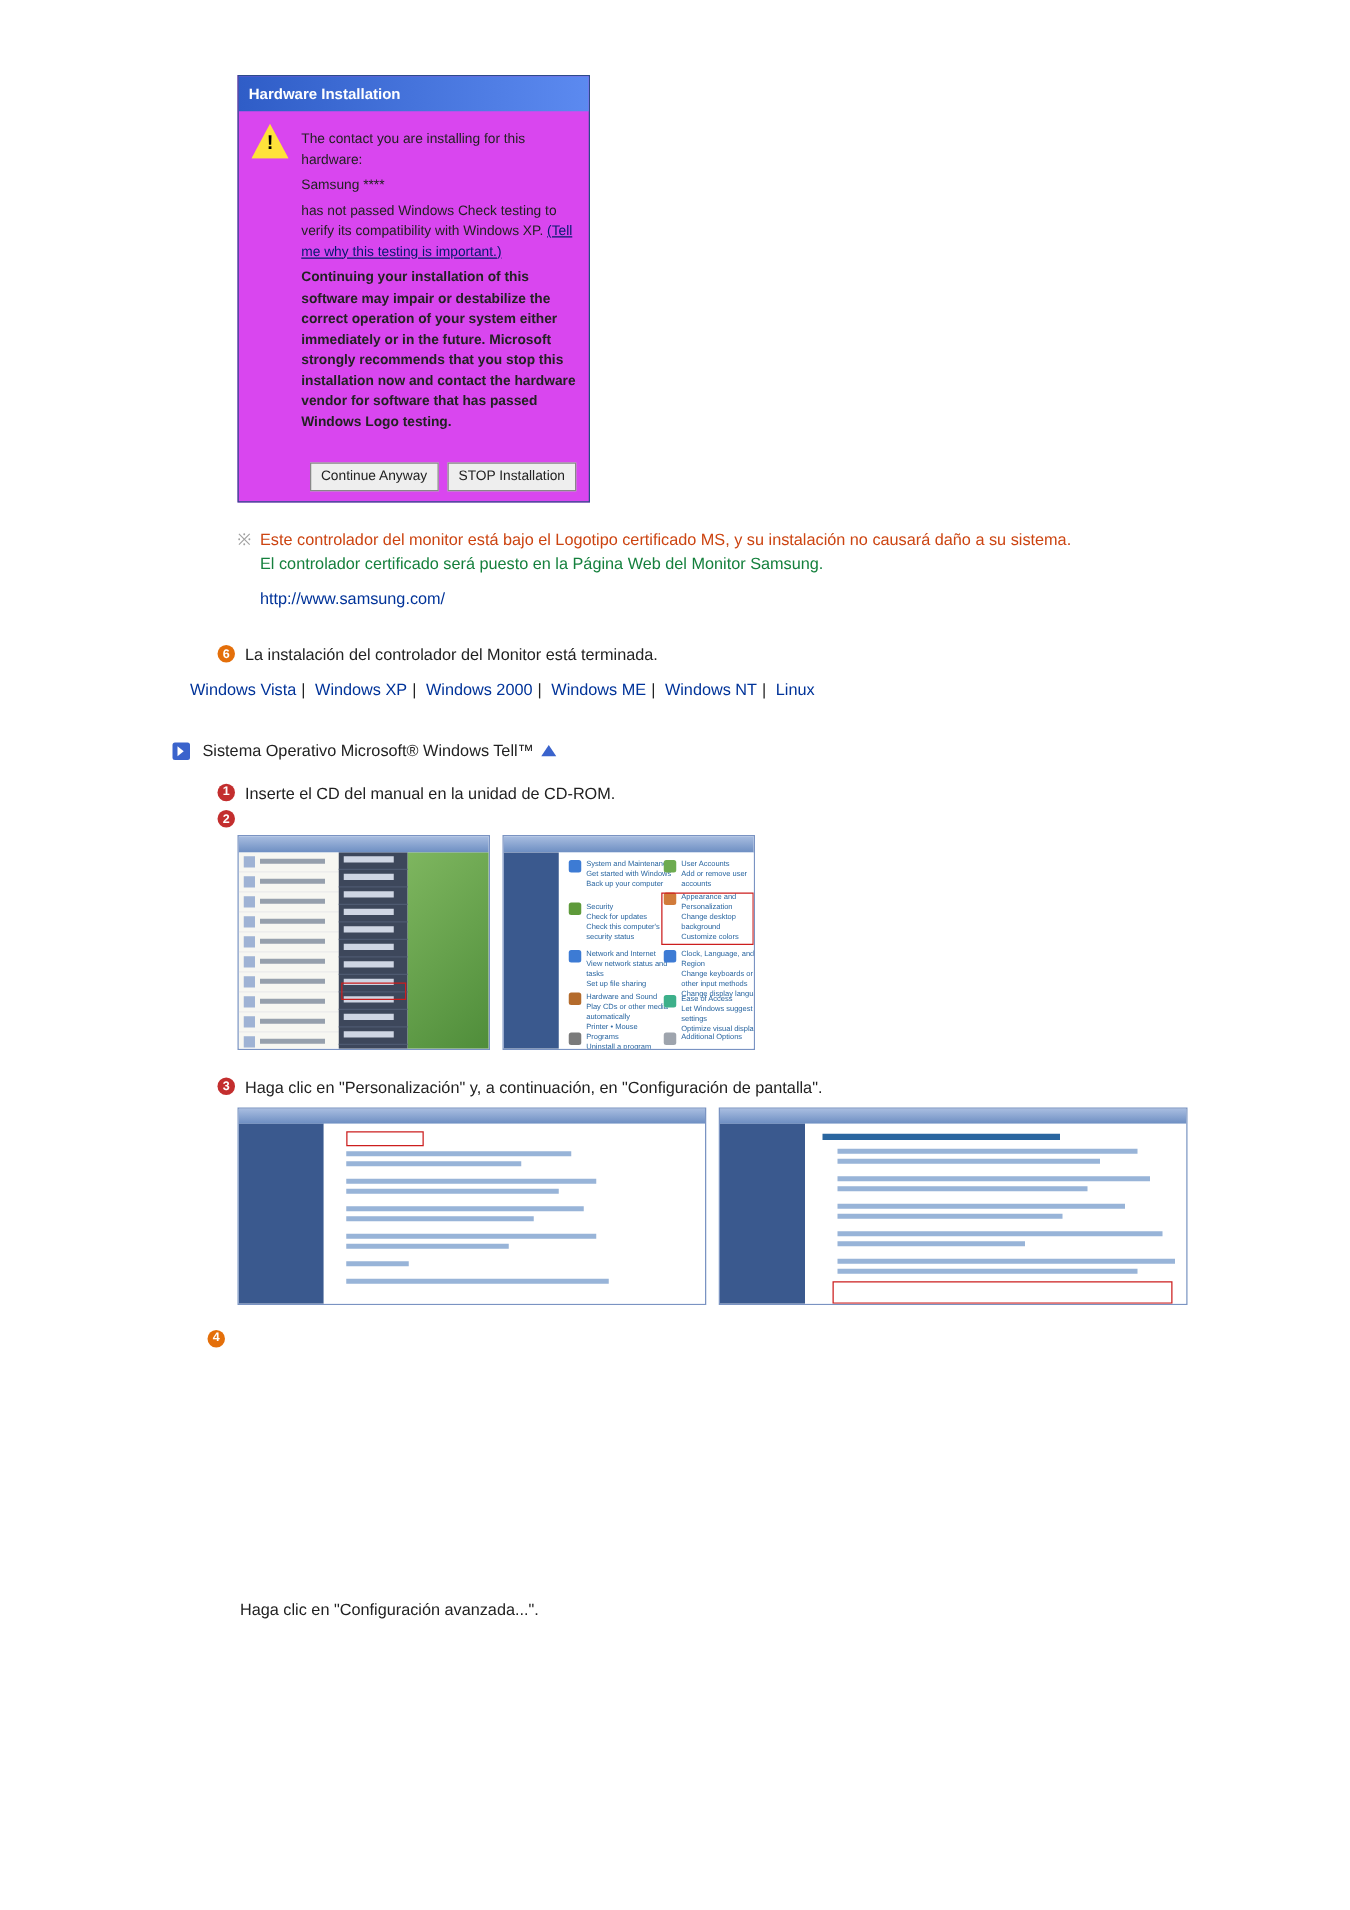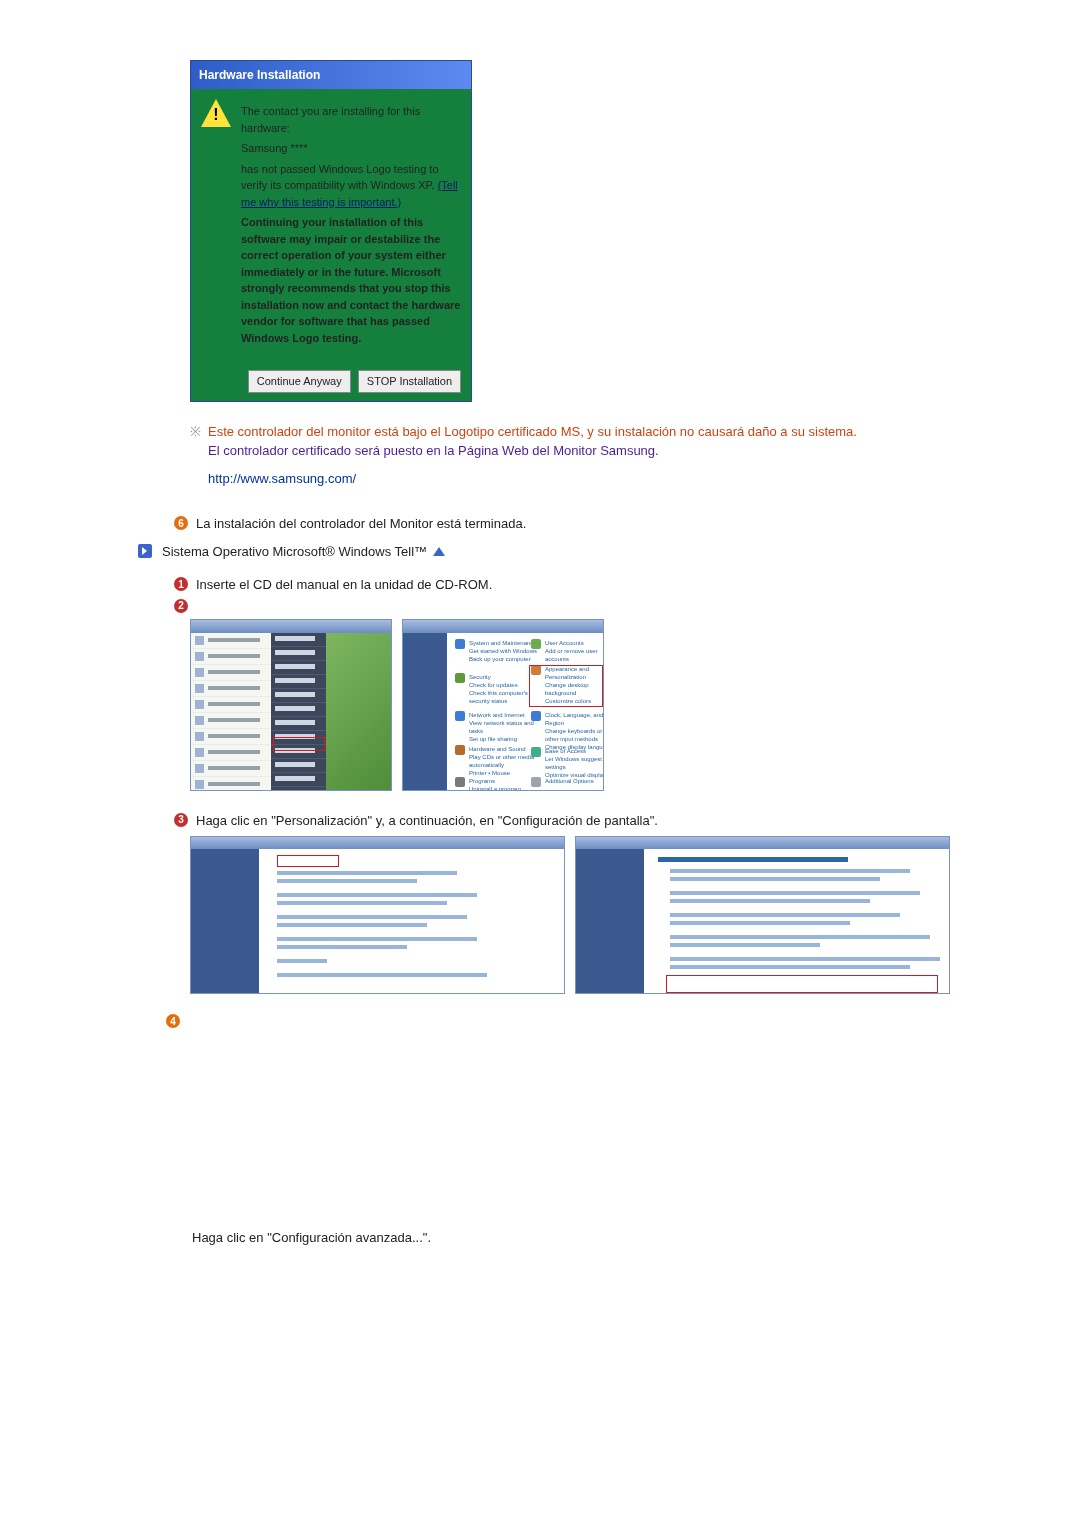--- a/index.html
+++ b/index.html
@@ -1,30 +1,30 @@
 <!DOCTYPE html>
 <html><head>
 <meta charset="utf-8">
 <style>
 body { margin:0; padding:0; background:#fff; font-family:Arial, Verdana, sans-serif; font-size:13px; color:#222; line-height:1.5; }
 .page { width:820px; margin:0 auto; padding:60px 0 80px 0; }
-.dialog { width:280px; margin:0 4px 20px 60px; border:1px solid #2c4b8a; background:#15803d; font-size:11px;}
+.dialog { width:280px; margin:0 4px 20px 60px; border:1px solid #2c4b8a; background:#d946ef; font-size:11px;}
 .dlg-title { background:linear-gradient(to right,#2f5dc7,#5c8af0); color:#fff; font-weight:bold; padding:5px 8px; font-size:12px;}
 .dlg-body { padding:10px 10px 8px 10px; position:relative; }
 .dlg-inner { display:flex; align-items:flex-start; }
 .warn-icon { width:30px; height:28px; margin-right:10px; flex-shrink:0; background:#ffe23a; position:relative; clip-path:polygon(50% 0,100% 100%,0 100%);}
 .warn-icon::after { content:"!"; position:absolute; left:0; right:0; top:4px; text-align:center; font-weight:bold; color:#000; font-size:16px;}
 .dlg-text p { margin:4px 0;}
 .dlg-link { color:#001a6e; text-decoration:underline; }
 .dlg-buttons { text-align:right; padding-top:20px;}
 .dlg-btn { font-size:11px; padding:2px 8px; border:1px solid #888; background:#eee; margin-left:4px; display:inline-block;}
 .note-row { display:flex; align-items:flex-start; margin:10px 0 8px 60px; }
 .note-mark { color:#a0a0a0; width:18px; flex-shrink:0; font-family:'Times New Roman',serif;}
 .note-body { color:#cc4411; max-width:680px;}
-.note-body .line2 { color:#4c1d95;}
+.note-body .line2 { color:#15803d;}
 .url-line { color:#003399; margin:4px 0 0 78px;}
 .num-row { display:flex; align-items:flex-start; margin:26px 0 8px 44px;}
 .num-badge { width:14px; height:14px; border-radius:50%; color:#fff; font-size:10px; font-weight:bold; display:flex; align-items:center; justify-content:center; margin-right:8px; flex-shrink:0; margin-top:2px;}
 .badge-orange { background:#e46f0a;}
 .badge-red { background:#c32e2e;}
 .section-head { display:flex; align-items:center; margin:34px 0 20px 8px;}
 .arrow-bullet { width:12px; height:12px; background:#d74900; position:relative; margin-right:8px; border-radius:1px;}
 .arrow-bullet::after { content:""; position:absolute; left:3px; top:2px; border-left:5px solid #fff; border-top:4px solid transparent; border-bottom:4px solid transparent;}
 .section-title { font-weight:bold; color:#363636;}
 .os-links { margin:4px 0 30px 22px; color:#003399;}
@@ -71,21 +71,21 @@
 
   <div class="dialog">
     <div class="dlg-title">Hardware Installation</div>
     <div class="dlg-body">
       <div class="dlg-inner">
         <div class="warn-icon"></div>
         <div class="dlg-text">
           <p>The contact you are installing for this hardware:</p>
           <p>Samsung ****</p>
           <p>
-            <span>has not passed Windows Logo testing to verify its compatibility with Windows XP. </span><span class="dlg-link">(Tell me why this testing is important.)</span>
+            <span>has not passed Windows Check testing to verify its compatibility with Windows XP. </span><span class="dlg-link">(Tell me why this testing is important.)</span>
           </p>
           <p style="font-weight:bold;">Continuing your installation of this software may impair or destabilize the correct operation of your system either immediately or in the future. Microsoft strongly recommends that you stop this installation now and contact the hardware vendor for software that has passed Windows Logo testing.</p>
         </div>
       </div>
       <div class="dlg-buttons">
         <span class="dlg-btn">Continue Anyway</span>
         <span class="dlg-btn">STOP Installation</span>
       </div>
     </div>
   </div>
@@ -98,20 +98,28 @@
     </div>
   </div>
   <div class="url-line"><span class="link">http://www.samsung.com/</span></div>
 
   <div class="num-row">
     <div class="num-badge badge-orange">6</div>
     <div>La instalación del controlador del Monitor está terminada.</div>
   </div>
 
 
+  <div class="os-links">
+    <span class="os-link">Windows Vista</span><span class="sep">|</span>
+    <span class="os-link">Windows XP</span><span class="sep">|</span>
+    <span class="os-link">Windows 2000</span><span class="sep">|</span>
+    <span class="os-link">Windows ME</span><span class="sep">|</span>
+    <span class="os-link">Windows NT</span><span class="sep">|</span>
+    <span class="os-link">Linux</span>
+  </div>
 
   <div class="sub-head">
     <div class="play-bullet"></div>
     <div>Sistema Operativo Microsoft® Windows Tell™</div>
     <span class="tri-blue"></span>
   </div>
 
   <div class="step-row">
     <div class="num-badge badge-red">1</div>
     <div>Inserte el CD del manual en la unidad de CD-ROM.</div>

